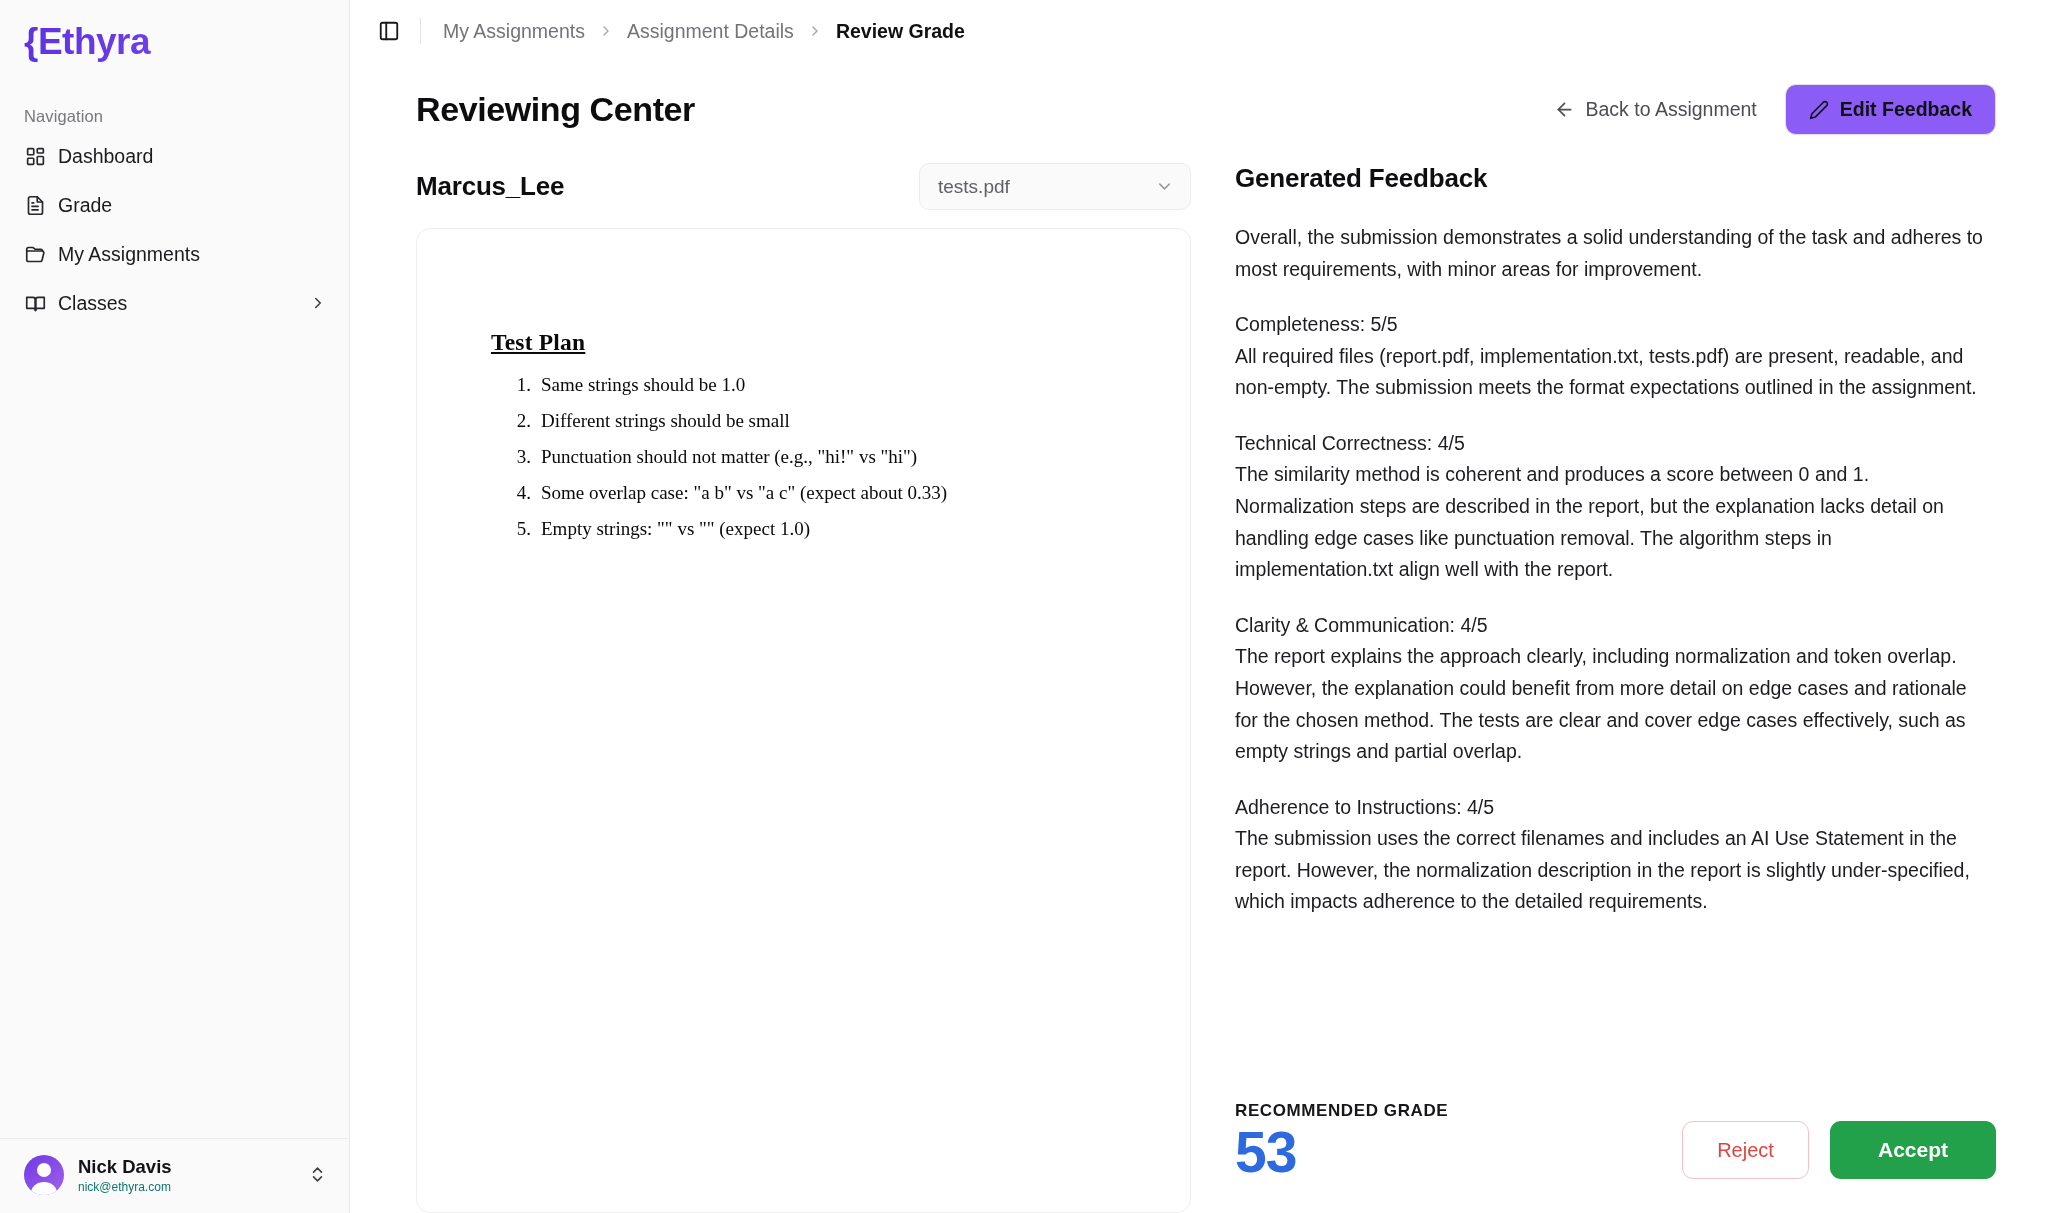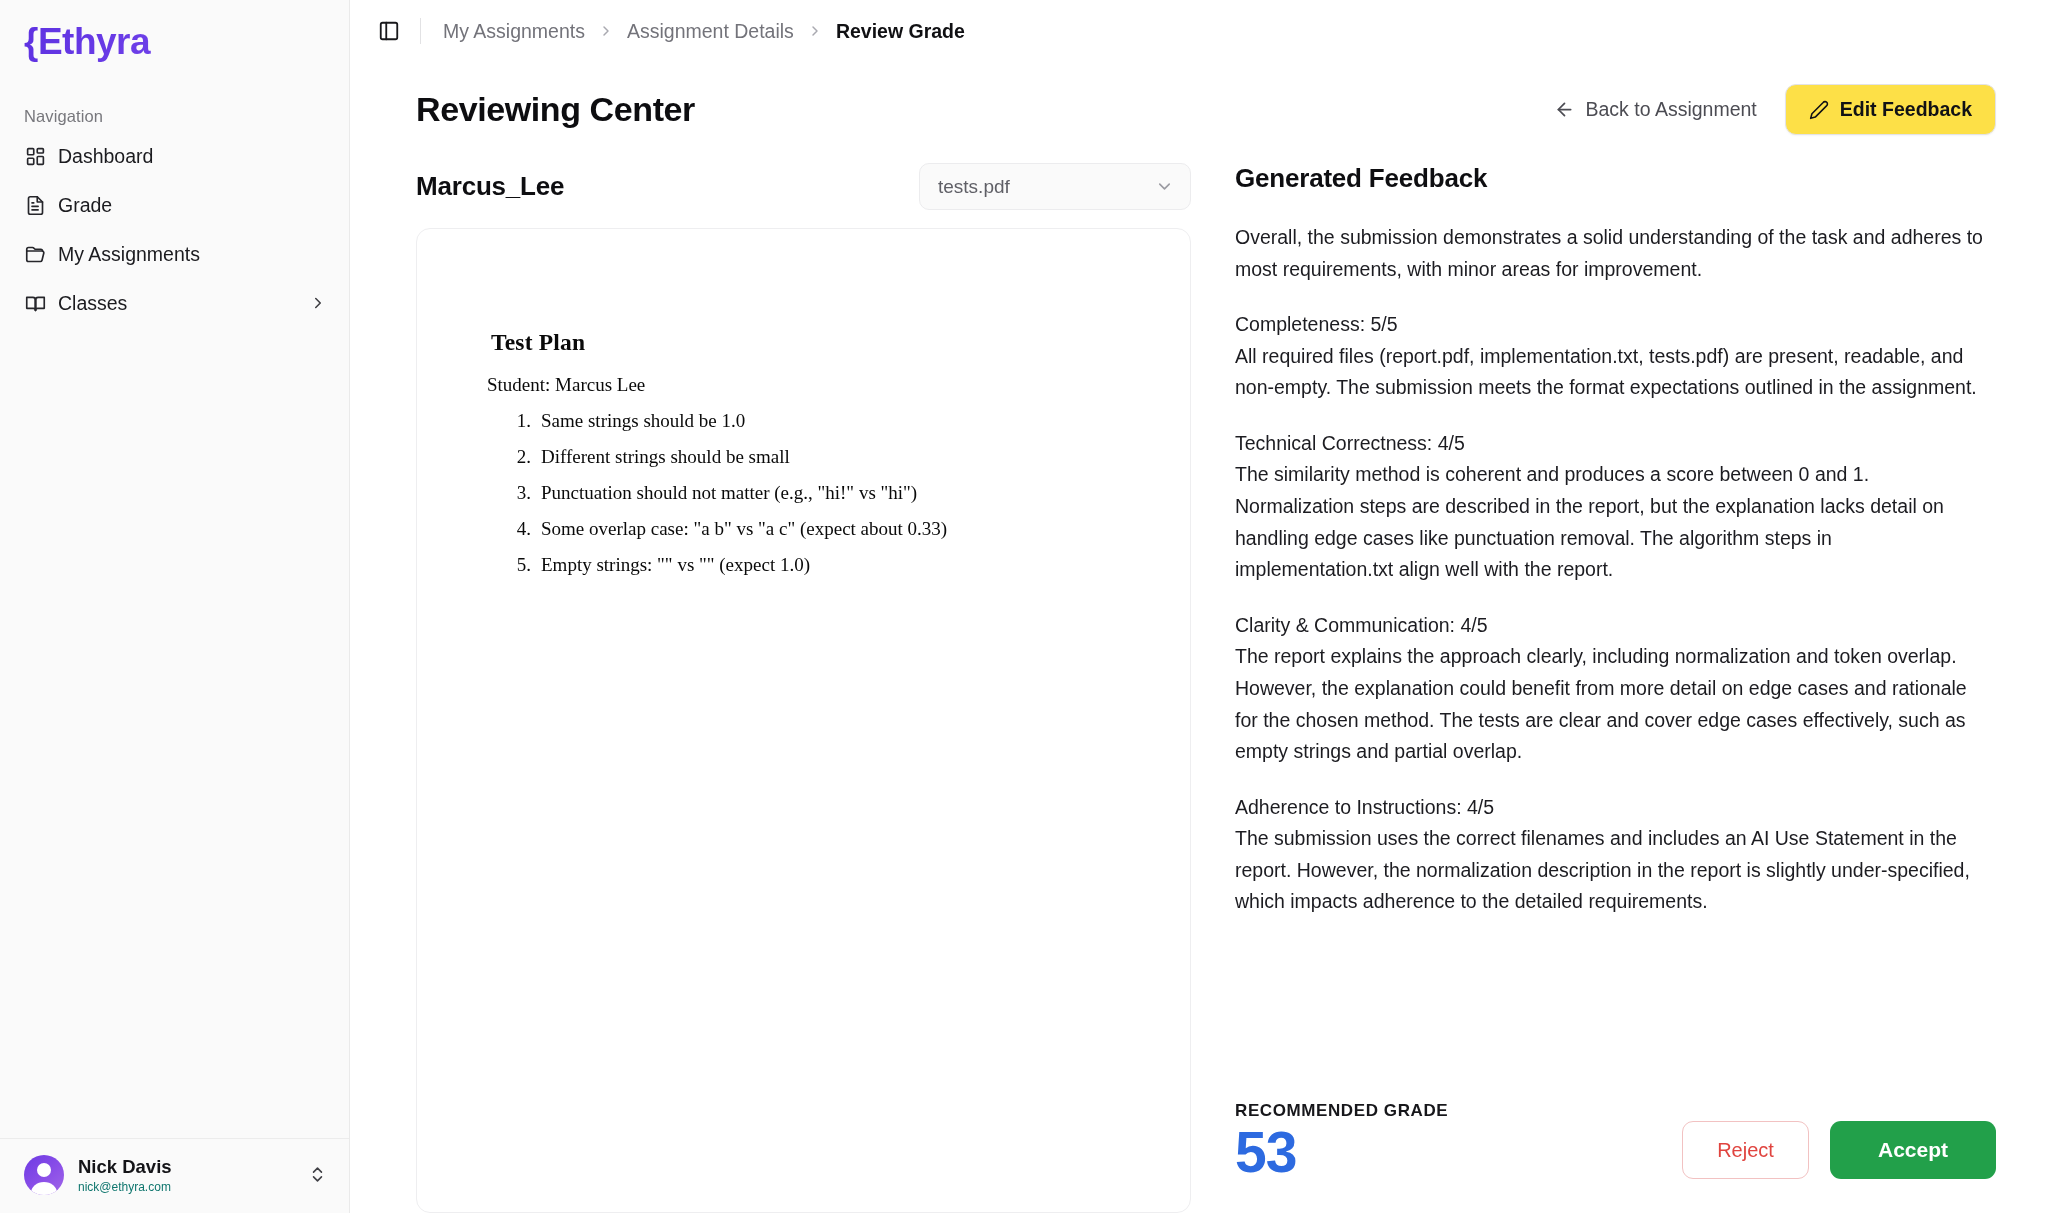--- a/index.html
+++ b/index.html
@@ -100,21 +100,21 @@
 
   .btn-ghost {
     display: flex; align-items: center; gap: 11px;
     font-size: 19.5px; color: #4c4c53; background: transparent;
     border: none; cursor: pointer; padding: 8px 14px; border-radius: 8px;
     font-family: inherit;
   }
   .btn-outline {
     display: flex; align-items: center; gap: 11px;
     font-size: 19.5px; font-weight: 700; color: #111115;
-    background: #fde047; border: 1px solid #e3e3e6; border-radius: 11px;
+    background: #8b5cf6; border: 1px solid #e3e3e6; border-radius: 11px;
     padding: 13px 23px; cursor: pointer; font-family: inherit;
     box-shadow: 0 1px 2px rgba(16,16,20,0.04);
   }
   .btn-dark {
     display: flex; align-items: center; gap: 12px;
     font-size: 19.5px; font-weight: 700; color: #ffffff;
     background: #111114; border: none; border-radius: 11px;
     padding: 14px 26px; cursor: pointer; font-family: inherit;
   }
 
@@ -135,21 +135,21 @@
     font-size: 19px; color: #5f5f66; cursor: pointer;
   }
   .file-select .caret { margin-left: auto; color: #9b9ba2; display: flex; align-items: center; }
 
   .doc-card {
     flex: 1; min-height: 0;
     background: #fff; border: 1px solid #eeeef0; border-radius: 14px;
     padding: 60px 70px; overflow: hidden;
   }
   .pdf { font-family: "Liberation Serif", serif; color: #0a0a0a; }
-  .pdf-title { font-size: 23.5px; font-weight: 700; margin: 40px 0 18px 4px; letter-spacing: 0.2px; }
+  .pdf-title { font-size: 23.5px; font-weight: 700; margin: 40px 0 18px 4px; letter-spacing: 0.2px; text-decoration: underline; }
   .pdf-sub { font-size: 19px; margin: 0 0 14px 0; }
   .pdf-list { list-style: none; margin: 0 0 0 22px; padding: 0; }
   .pdf-list li { font-size: 19px; margin-bottom: 14px; display: flex; gap: 10px; }
   .pdf-list li .num { width: 22px; text-align: right; flex: 0 0 22px; }
 
   
   .fb-col { flex: 1; display: flex; flex-direction: column; padding-left: 44px; min-height: 0; }
   .fb-title { font-size: 26px; font-weight: 700; color: #0e0e11; margin-bottom: 28px; letter-spacing: -0.2px; }
   .fb-body { flex: 1; min-height: 0; overflow: hidden; padding-right: 8px; }
   .fb-para { font-size: 19.5px; line-height: 1.62; color: #1c1c21; margin-bottom: 24px; }
@@ -321,21 +321,20 @@
               <svg width="19" height="19" viewBox="0 0 24 24" fill="none" stroke="currentColor" stroke-width="2" stroke-linecap="round" stroke-linejoin="round">
                   <polyline points="6 9 12 15 18 9"></polyline>
                 </svg>
             </span>
           </div>
         </div>
 
         <div class="doc-card">
           <div class="pdf">
             <div class="pdf-title">Test Plan</div>
-            <div class="pdf-sub">Student: Marcus Lee</div>
             <ol class="pdf-list">
               <li>
                   <span class="num">1.</span>
                   <span>Same strings should be 1.0</span>
                 </li>
               <li>
                   <span class="num">2.</span>
                   <span>Different strings should be small</span>
                 </li>
               <li>

